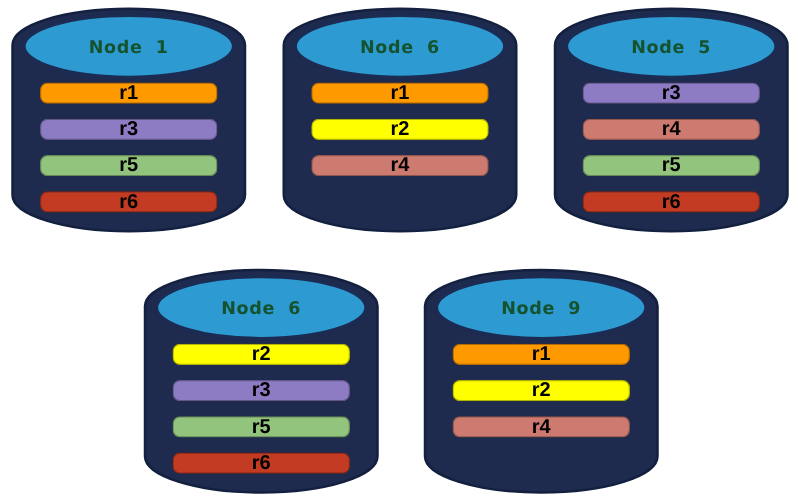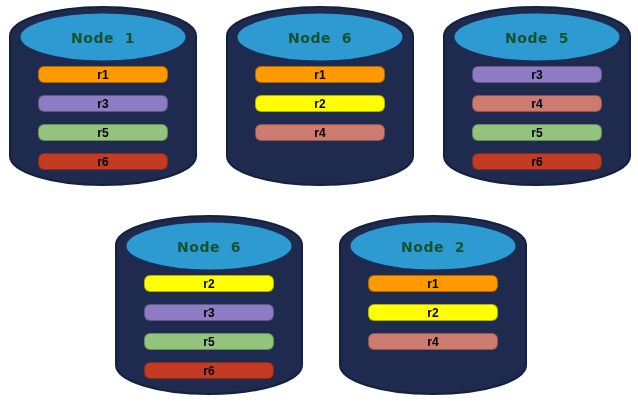--- a/index.html
+++ b/index.html
@@ -61,31 +61,31 @@
     position: absolute;
     left: 0;
     right: 0;
     top: 62px;
     display: flex;
     flex-direction: column;
     align-items: center;
     gap: 12px;
   }
   .bar {
-    width: 130px;
+    width: 142px;
     height: 17px;
     border-radius: 6px;
     border: 1px solid rgba(0,0,0,0.30);
     box-sizing: border-box;
     display: flex;
     align-items: center;
     justify-content: center;
     color: #000000;
     font-weight: bold;
-    font-size: 12px;
+    font-size: 16px;
     line-height: 1;
   }
 </style>
 </head>
 <body>
 
 <div id="canvas">
 
   <div class="node pos-1">
     <svg class="cyl" viewBox="0 0 190 184" aria-hidden="true">
@@ -170,21 +170,21 @@
           <span>r6</span>
         </div>
     </div>
   </div>
 
   <div class="node pos-5">
     <svg class="cyl" viewBox="0 0 190 184" aria-hidden="true">
       <path class="cyl-body" d="M2,32 A93,29 0 0 1 188,32 L188,152 A93,29 0 0 1 2,152 Z" fill="#1E2A4E"></path>
       <ellipse class="cyl-top" cx="95" cy="33" rx="84" ry="25" fill="#2E9AD2"></ellipse>
     </svg>
-    <div class="node-label">Node  2</div>
+    <div class="node-label">Node  9</div>
     <div class="bars">
       <div class="bar" style="background: rgb(255, 153, 0);">
           <span>r1</span>
         </div>
       <div class="bar" style="background: rgb(255, 255, 0);">
           <span>r2</span>
         </div>
       <div class="bar" style="background: rgb(205, 123, 112);">
           <span>r4</span>
         </div>

